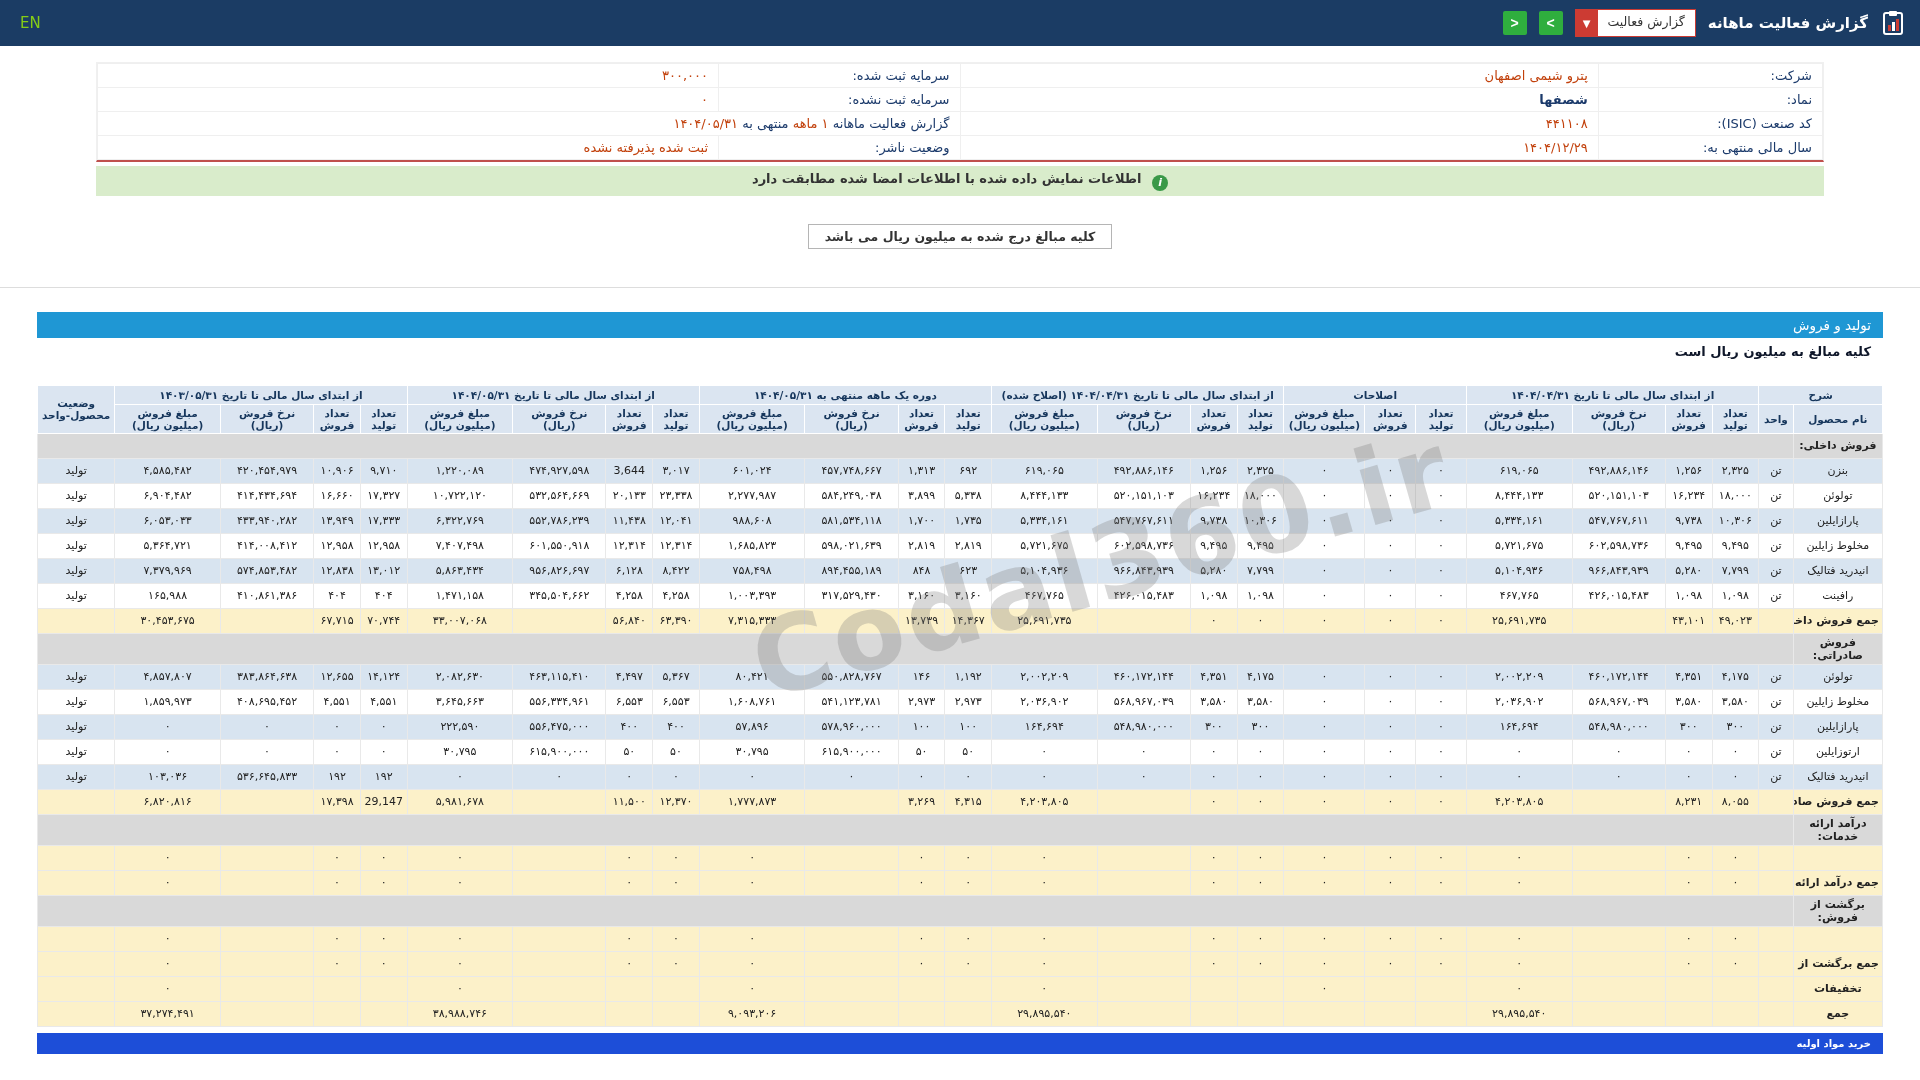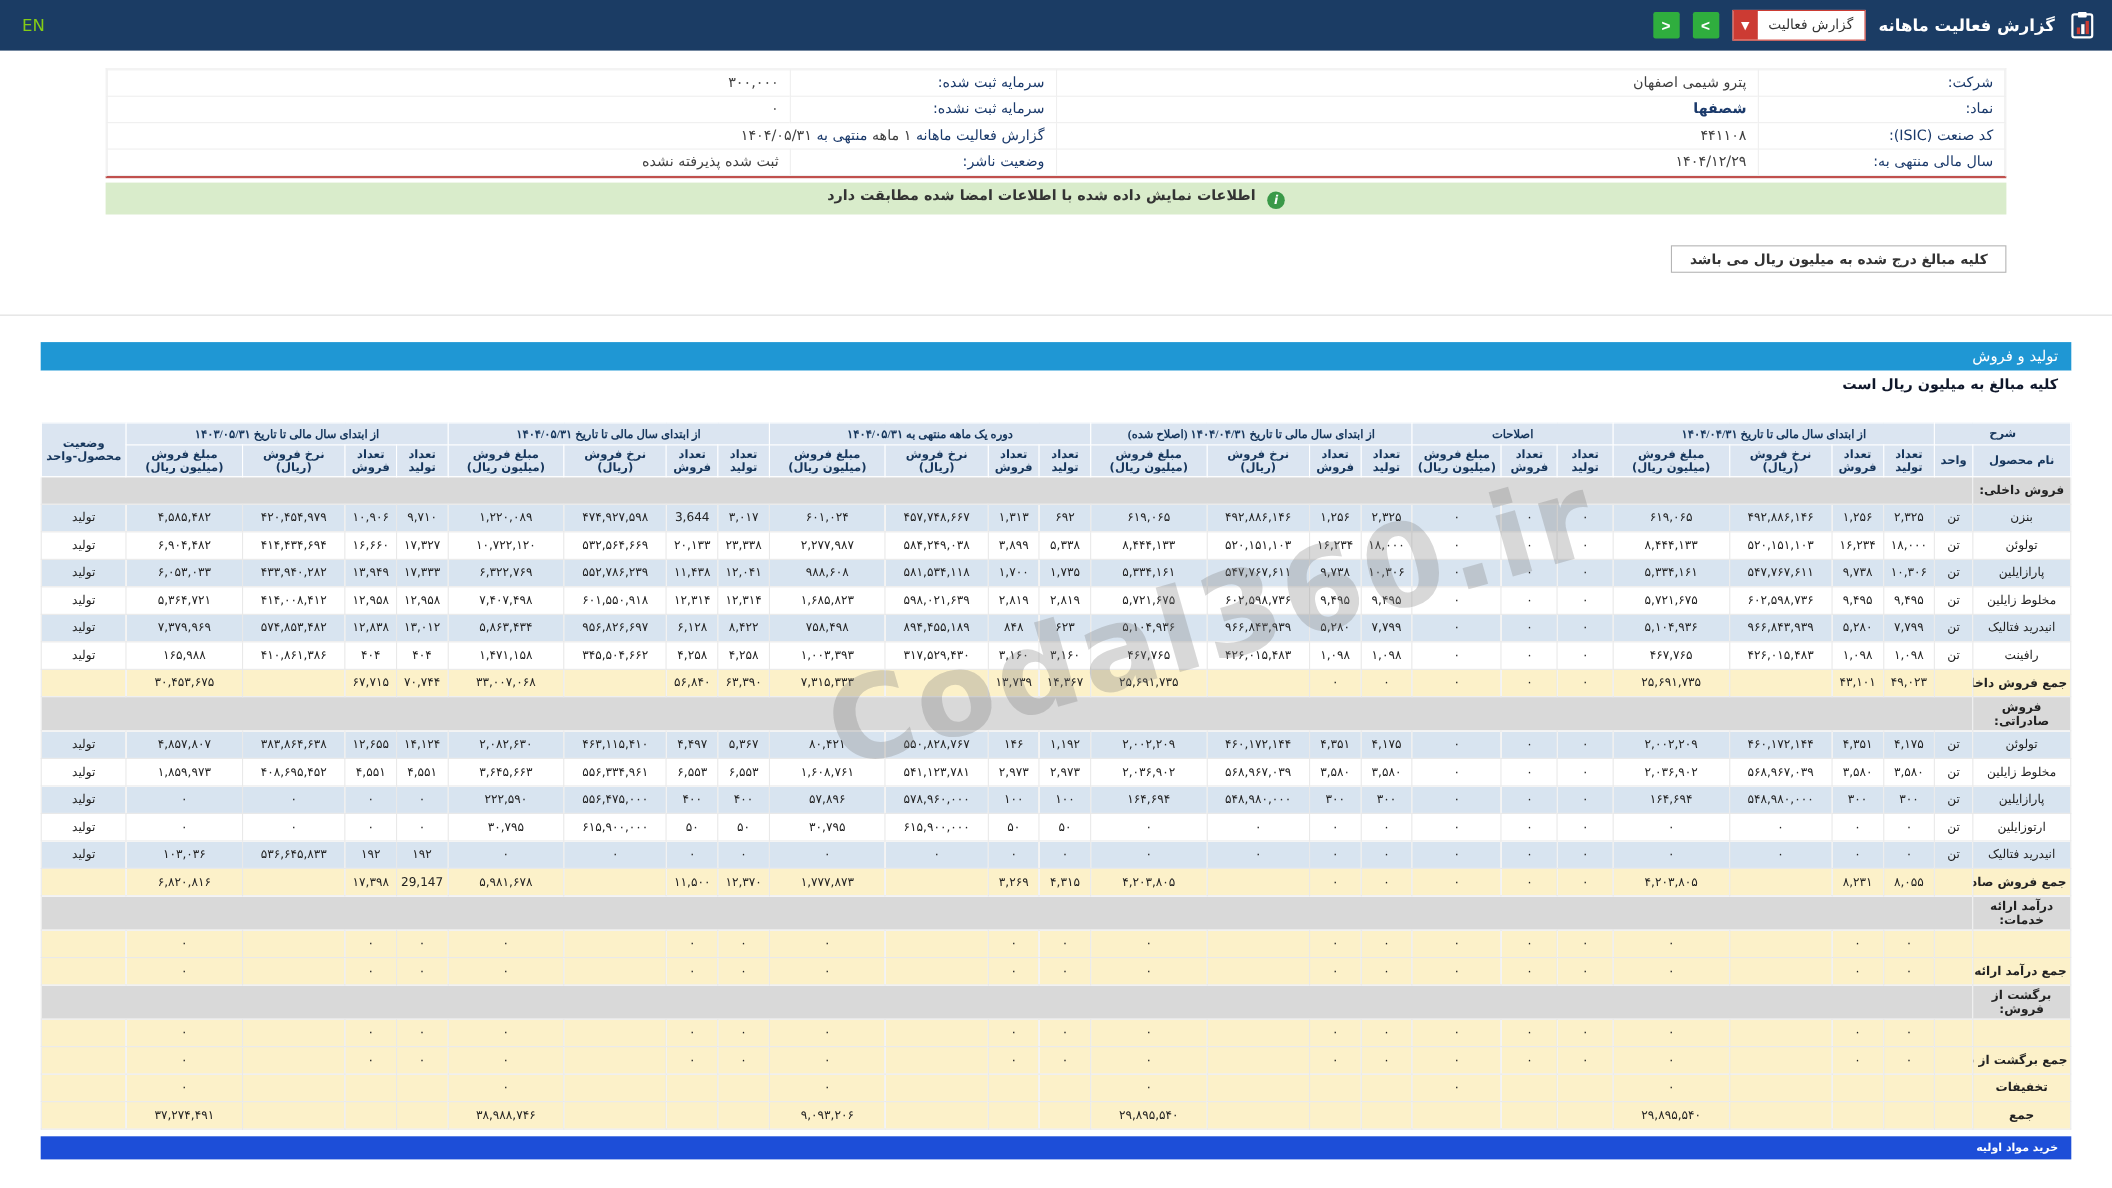--- a/index.html
+++ b/index.html
@@ -16,38 +16,38 @@
   .dropdown-caret{background:#cc3b33;color:#fff;width:22px;display:flex;align-items:center;justify-content:center;font-size:10px;}
   .nav-btn{width:24px;height:24px;background:#2fae3e;color:#fff;border:none;font-weight:bold;font-size:14px;
     display:flex;align-items:center;justify-content:center;border-radius:2px;cursor:pointer;}
   .flex-spacer{flex:1;}
   .lang-btn{color:#84cc16;font-size:15px;cursor:pointer;padding:2px 6px;}
   
   .info-wrap{margin:16px 96px 0;border:1px solid #f0f0f0;border-bottom:2px solid #c0504d;}
   table.info{width:100%;border-collapse:collapse;font-size:13px;}
   table.info td{border:1px solid #efefef;padding:3px 10px;height:17px;white-space:nowrap;}
   .seg-lab{color:#1b3a6b;}
-  .seg-org{color:#404040;}
+  .seg-org{color:#c2410c;}
   .seg-drk{color:#1b3a6b;font-weight:bold;}
   
   .notice{margin:4px 96px 0;background:#d9eccb;text-align:center;padding:5px 0;font-size:13px;font-weight:bold;color:#333;}
   .info-icon{display:inline-flex;width:16px;height:16px;border-radius:50%;background:#3a9948;color:#fff;
     align-items:center;justify-content:center;font-size:11px;font-style:italic;font-weight:bold;vertical-align:-3px;margin-left:6px;}
   .unit-note-box{margin:14px 0 0 0;margin-right:0;display:inline-block;border:1px solid #b5b5b5;background:#fff;
     padding:4px 16px;font-size:12.5px;font-weight:bold;color:#333;}
-  .unit-note-row{margin:14px 96px 0;text-align:right;}
+  .unit-note-row{margin:14px 96px 0;text-align:center;}
   .divider{border-top:1px solid #ddd;margin-top:38px;}
   
   .sec-bar{margin:24px 37px 0;background:#1f97d4;color:#fff;font-weight:normal;font-size:13.5px;padding:5px 12px;}
   .sec-sub{margin:0 37px;background:#fff;color:#0f172a;font-weight:bold;font-size:13px;padding:6px 12px;}
   
   .tbl-wrap{margin:20px 37px 0;position:relative;}
   table.prod{width:100%;border-collapse:collapse;table-layout:fixed;font-size:11px;}
   table.prod th{background:#dbe5f1;color:#16365c;border:1px solid #fff;font-size:10.5px;font-weight:bold;padding:2px;text-align:center;vertical-align:middle;}
-  table.prod th.grp{padding:3px 1px;font-family:Liberation Serif, serif;}
+  table.prod th.grp{padding:3px 1px;}
   table.prod td{border:1px solid #e9e9e9;padding:2px 3px;height:20px;text-align:center;vertical-align:middle;
     overflow:hidden;white-space:nowrap;}
   td.c-name{text-align:right;padding-right:6px;white-space:normal;}
   tr.blue td{background:#d8e4f0;}
   tr.white td{background:#ffffff;}
   tr.section td{background:#d9d9d9;}
   tr.section td.c-name{font-weight:bold;white-space:normal;}
   tr.sum td{background:#fcf1c9;}
   tr.sum td.c-name{font-weight:bold;}
   tr.cream td{background:#fcf1c9;}

